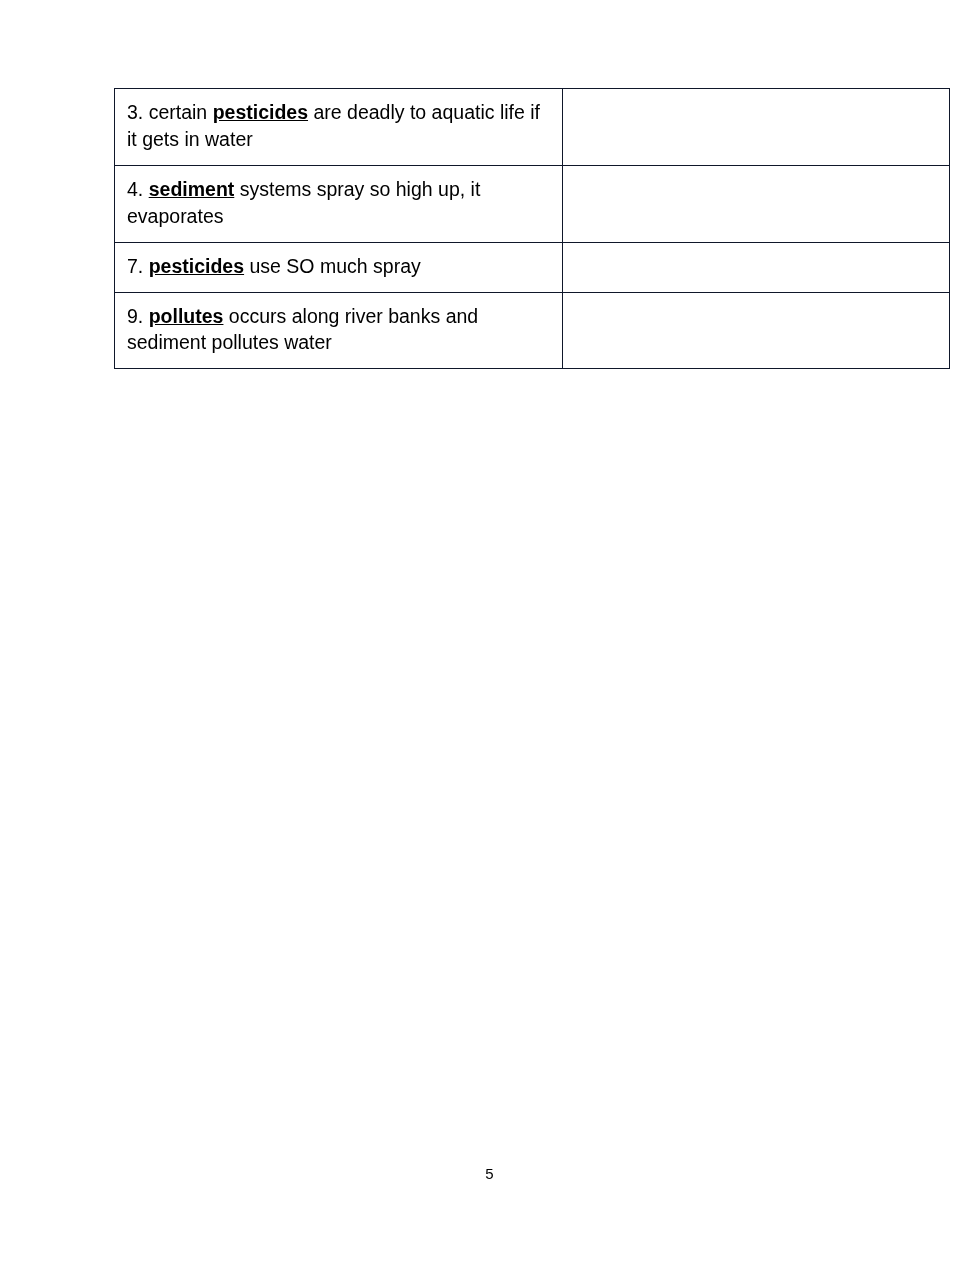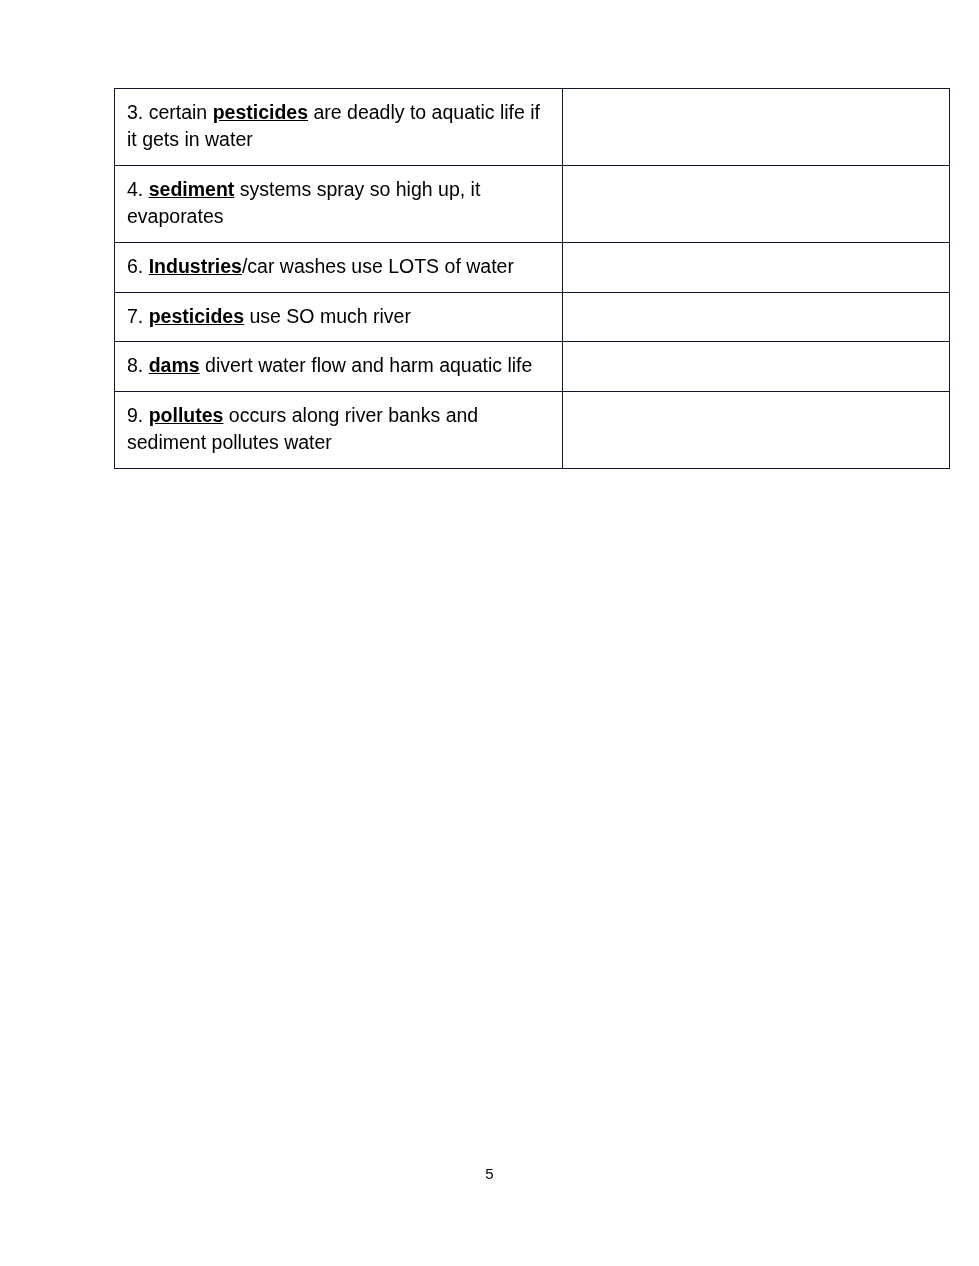--- a/index.html
+++ b/index.html
@@ -90,46 +90,30 @@
       <tr>
         <td class="col-left">
           <span class="cell-text"><span>4.</span> <span></span><span class="term">sediment</span><span> systems spray so high up, it evaporates</span></span>
         </td>
         <td class="col-right">
           <span class="cell-text"></span>
         </td>
       </tr>
 
 
+
       <tr>
         <td class="col-left">
-          <span class="cell-text"><span>6.</span> <span></span><span class="term">Industries</span><span>/car washes use LOTS of water</span></span>
+          <span class="cell-text"><span>7.</span> <span></span><span class="term">pesticides</span><span> use SO much spray</span></span>
         </td>
         <td class="col-right">
           <span class="cell-text"></span>
         </td>
       </tr>
 
-      <tr>
-        <td class="col-left">
-          <span class="cell-text"><span>7.</span> <span></span><span class="term">pesticides</span><span> use SO much river</span></span>
-        </td>
-        <td class="col-right">
-          <span class="cell-text"></span>
-        </td>
-      </tr>
-
-      <tr>
-        <td class="col-left">
-          <span class="cell-text"><span>8.</span> <span></span><span class="term">dams</span><span> divert water flow and harm aquatic life</span></span>
-        </td>
-        <td class="col-right">
-          <span class="cell-text"></span>
-        </td>
-      </tr>
 
       <tr>
         <td class="col-left">
           <span class="cell-text"><span>9.</span> <span></span><span class="term">pollutes</span><span> occurs along river banks and sediment pollutes water</span></span>
         </td>
         <td class="col-right">
           <span class="cell-text"></span>
         </td>
       </tr>
 

